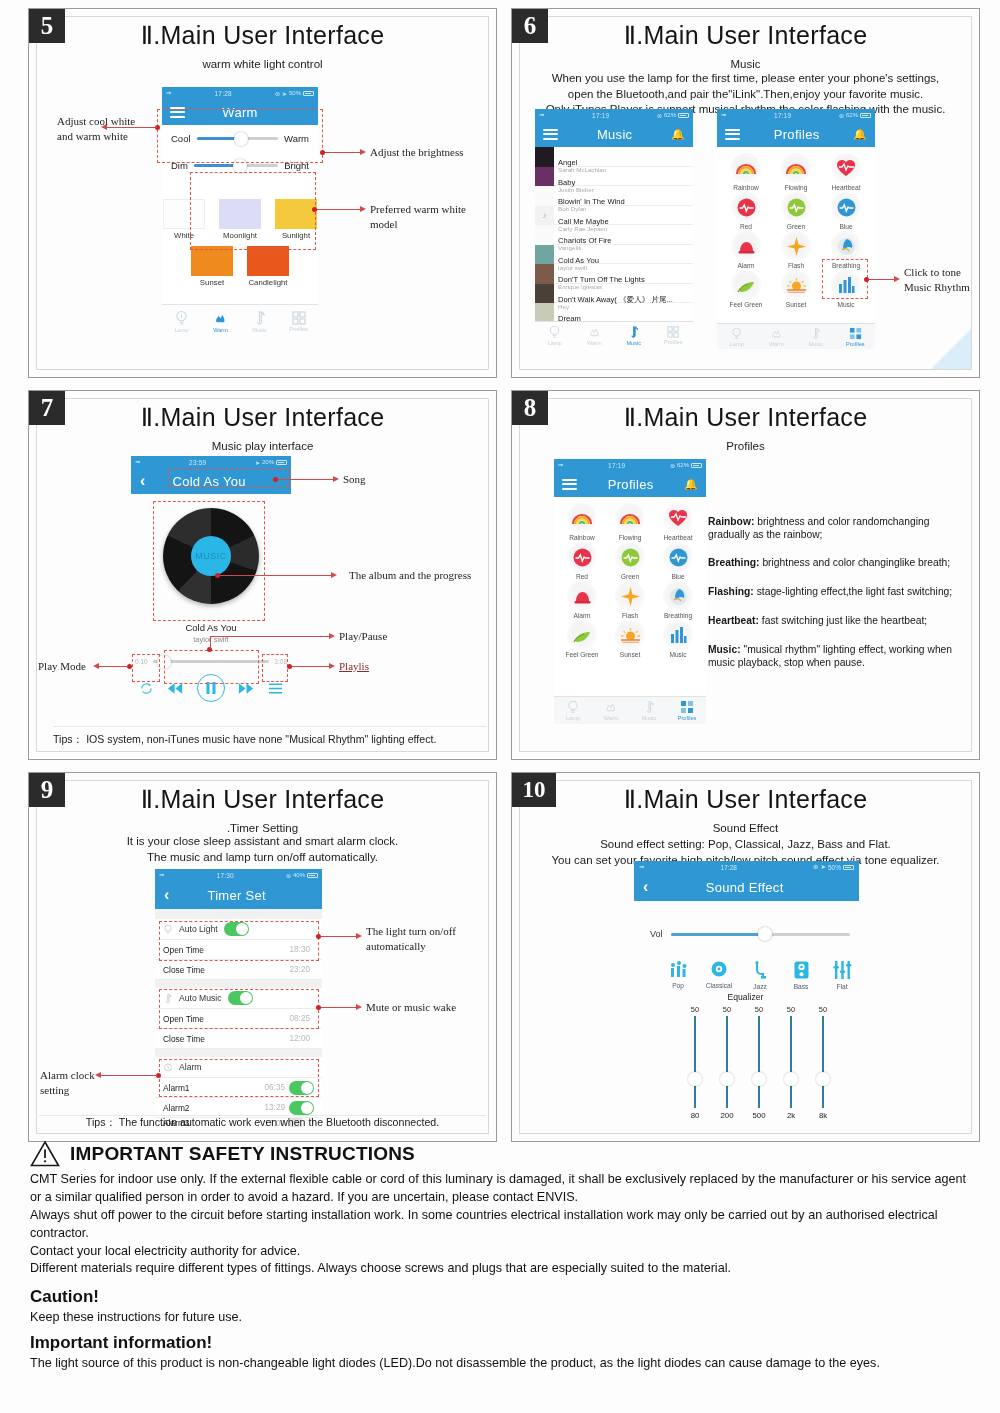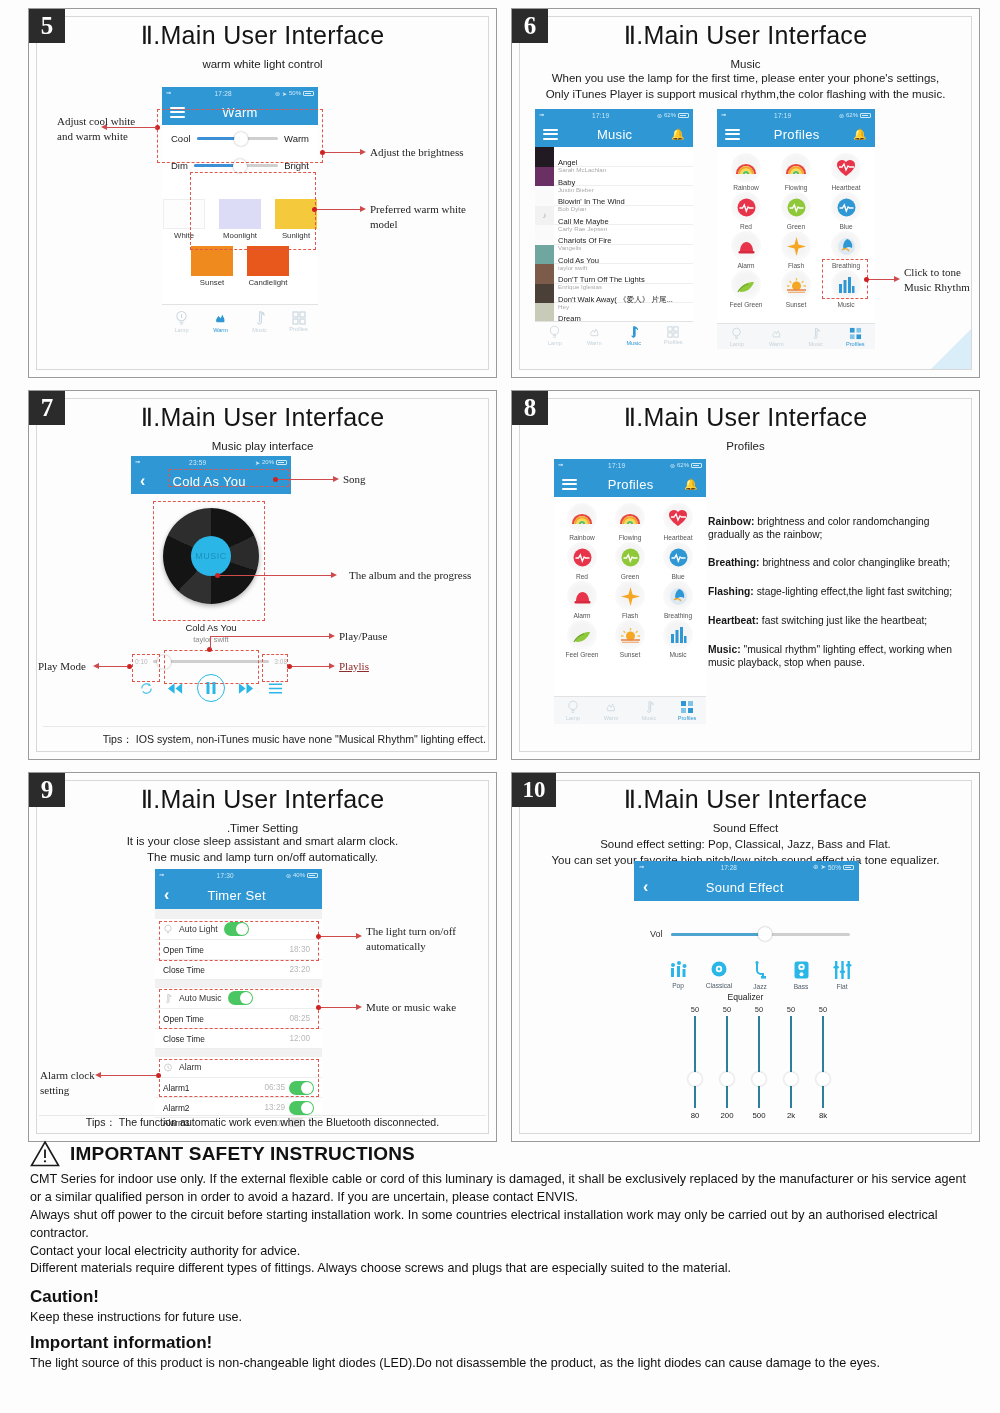--- a/index.html
+++ b/index.html
@@ -295,20 +295,21 @@
 
     <div class="panel">
       <div class="pnum">6</div>
       <div class="panel-inner"></div>
       <div class="ptitle">
         <span class="rn">Ⅱ</span><span>.Main User Interface</span>
       </div>
       <div class="psub">Music</div>
       <div class="pbody" style="padding:0 14px; margin-top:1px;">
         <div>When you use the lamp for the first time, please enter your phone's settings,</div>
+        <div>open the Bluetooth,and pair the"iLink".Then,enjoy your favorite music.</div>
         <div>Only iTunes Player is support musical rhythm,the color flashing with the music.</div>
       </div>
 
       <div class="phone" style="left:23px; top:100px; width:158px; height:240px;">
         <div class="statusbar">
           <span>➟</span>
           <span class="sb-time">17:19</span>
           <span class="sb-right">
             <span>⊛</span>
             <span>62%</span>
@@ -695,21 +696,21 @@
       <div class="adot" style="left:98px; top:273px;"></div>
       <div class="aline" style="left:70px; top:275px; width:29px;"></div>
       <div class="aarrowL" style="left:64px; top:272px;"></div>
       <div class="anote" style="left:9px; top:268px;">Play Mode</div>
 
       <div class="adot" style="left:258px; top:273px;"></div>
       <div class="aline" style="left:263px; top:275px; width:38px;"></div>
       <div class="aarrowR" style="left:300px; top:272px;"></div>
       <div class="anote" style="left:310px; top:268px; text-decoration:underline; color:#8e2b2b;">Playlis</div>
 
-      <div style="position:absolute; left:4px; right:0; bottom:12px; text-align:right; font-size:10.6px; color:#1a1a1a; border-top:1px solid #e8e8e8; padding-top:6px; margin:0 10px;">Tips： IOS system, non-iTunes music have none "Musical Rhythm" lighting effect.</div>
+      <div style="position:absolute; left:14px; right:0; bottom:12px; text-align:left; font-size:10.6px; color:#1a1a1a; border-top:1px solid #e8e8e8; padding-top:6px; margin:0 10px;">Tips： IOS system, non-iTunes music have none "Musical Rhythm" lighting effect.</div>
     </div>
 
     <div class="panel">
       <div class="pnum">8</div>
       <div class="panel-inner"></div>
       <div class="ptitle">
         <span class="rn">Ⅱ</span><span>.Main User Interface</span>
       </div>
       <div class="psub">Profiles</div>
 

